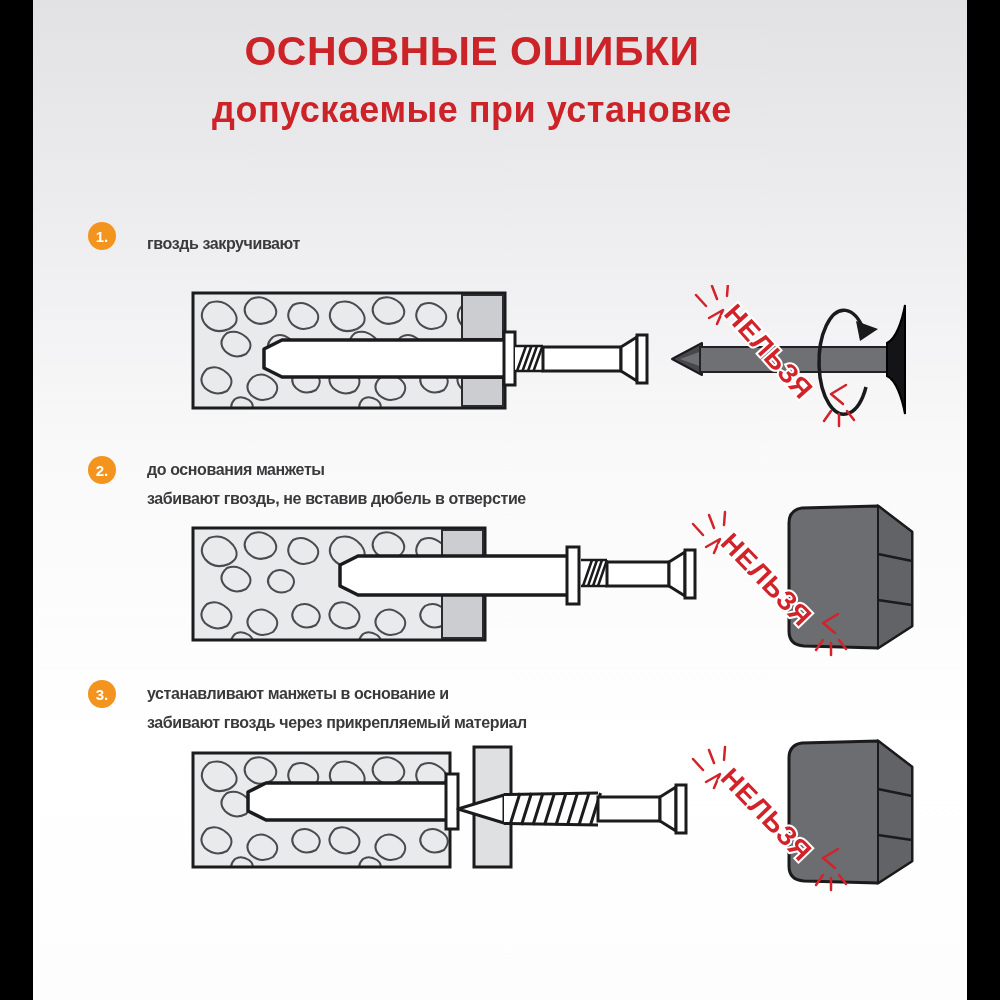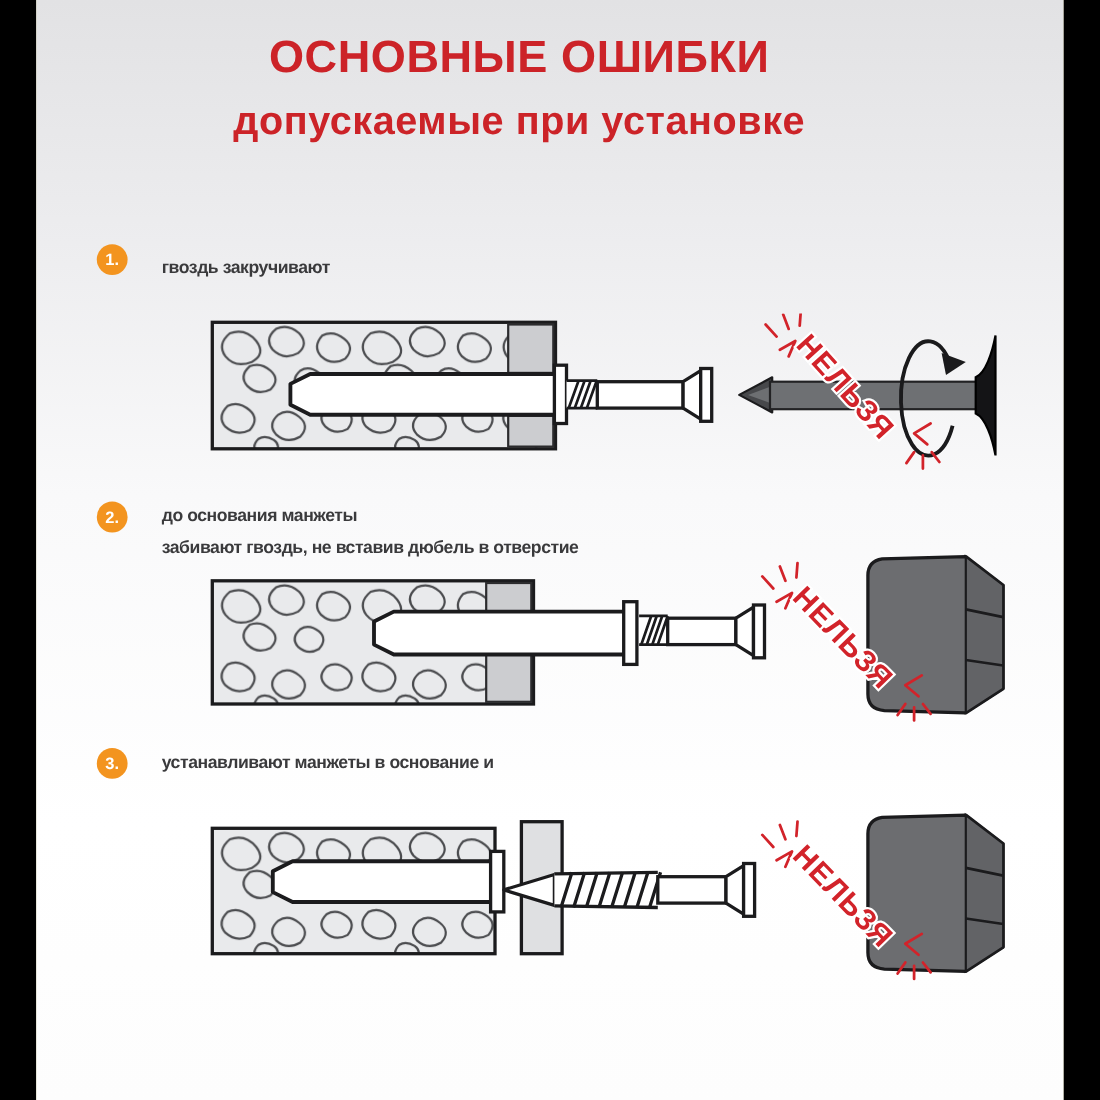--- a/index.html
+++ b/index.html
@@ -1,17 +1,17 @@
 <!DOCTYPE html>
 <html><head>
 <meta charset="utf-8">
 <style>
   html,body { margin:0; padding:0; background:#000; }
   .page {
-    position:relative; width:1000px; height:1000px; background:#fef9c3;
+    position:relative; width:1000px; height:1000px; background:#f9a8d4;
     font-family:"Liberation Sans", sans-serif; overflow:hidden;
   }
   .letterbox { position:absolute; top:0; height:1000px; background:#000; }
   .letterbox.left { left:0; width:33px; }
   .letterbox.right { right:0; width:33px; }
   .content {
     position:absolute; left:33px; top:0; width:934px; height:1000px;
     background:linear-gradient(180deg,#e2e2e4 0%, #ededef 22%, #f9f9fa 45%, #ffffff 75%, #fdfdfd 100%);
   }
   .header { position:absolute; top:28px; left:0; width:100%; text-align:center; transform:translateX(-28px); }
@@ -169,20 +169,21 @@
         <text x="0" y="26" class="forbid-text">НЕЛЬЗЯ</text>
       </g>
       <path class="spark" d="M648,116 l-15,9 12,10 M633,142 l-7,10 M641,145 l0,12 M649,142 l7,9"></path>
     </svg>
 
     <div class="step-circle" style="left:55px; top:680px;">
       <span>3.</span>
     </div>
     <div class="step-text" style="top:679px;">
       <div>устанавливают манжеты в основание и</div>
+      <div>забивают гвоздь через прикрепляемый материал</div>
     </div>
 
     <svg class="illu" style="top:733px;" width="770" height="165" viewBox="0 0 770 165" aria-label="hammering-nail-through-attached-material">
       <defs>
         <pattern id="st3" x="3" y="20" width="128" height="118" patternUnits="userSpaceOnUse">
           <rect width="128" height="118" fill="#e9eaec"></rect>
           <g stroke="#4a4b4e" stroke-width="2" fill="none">
             <path d="M16,10 q-12,10 -4,21 q9,11 24,5 q13,-7 4,-19 q-10,-12 -24,-7 z"></path>
             <path d="M58,6 q-11,9 -3,19 q10,10 23,3 q10,-8 1,-18 q-10,-9 -21,-4 z"></path>
             <path d="M100,12 q-9,10 -1,19 q10,9 22,2 q9,-10 -1,-18 q-10,-8 -20,-3 z"></path>

